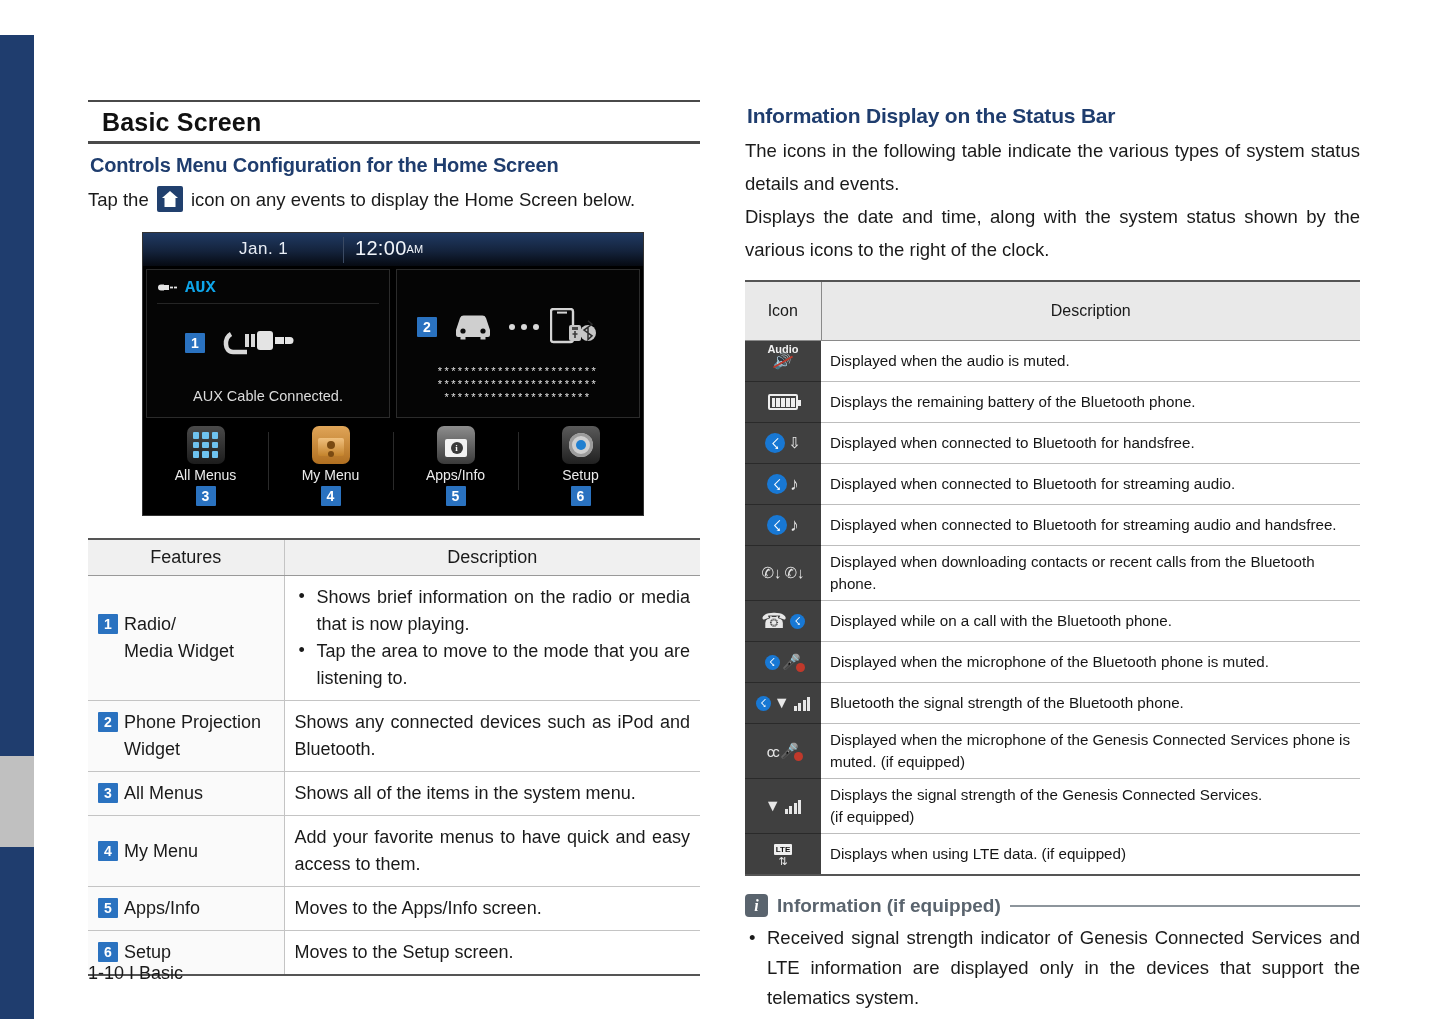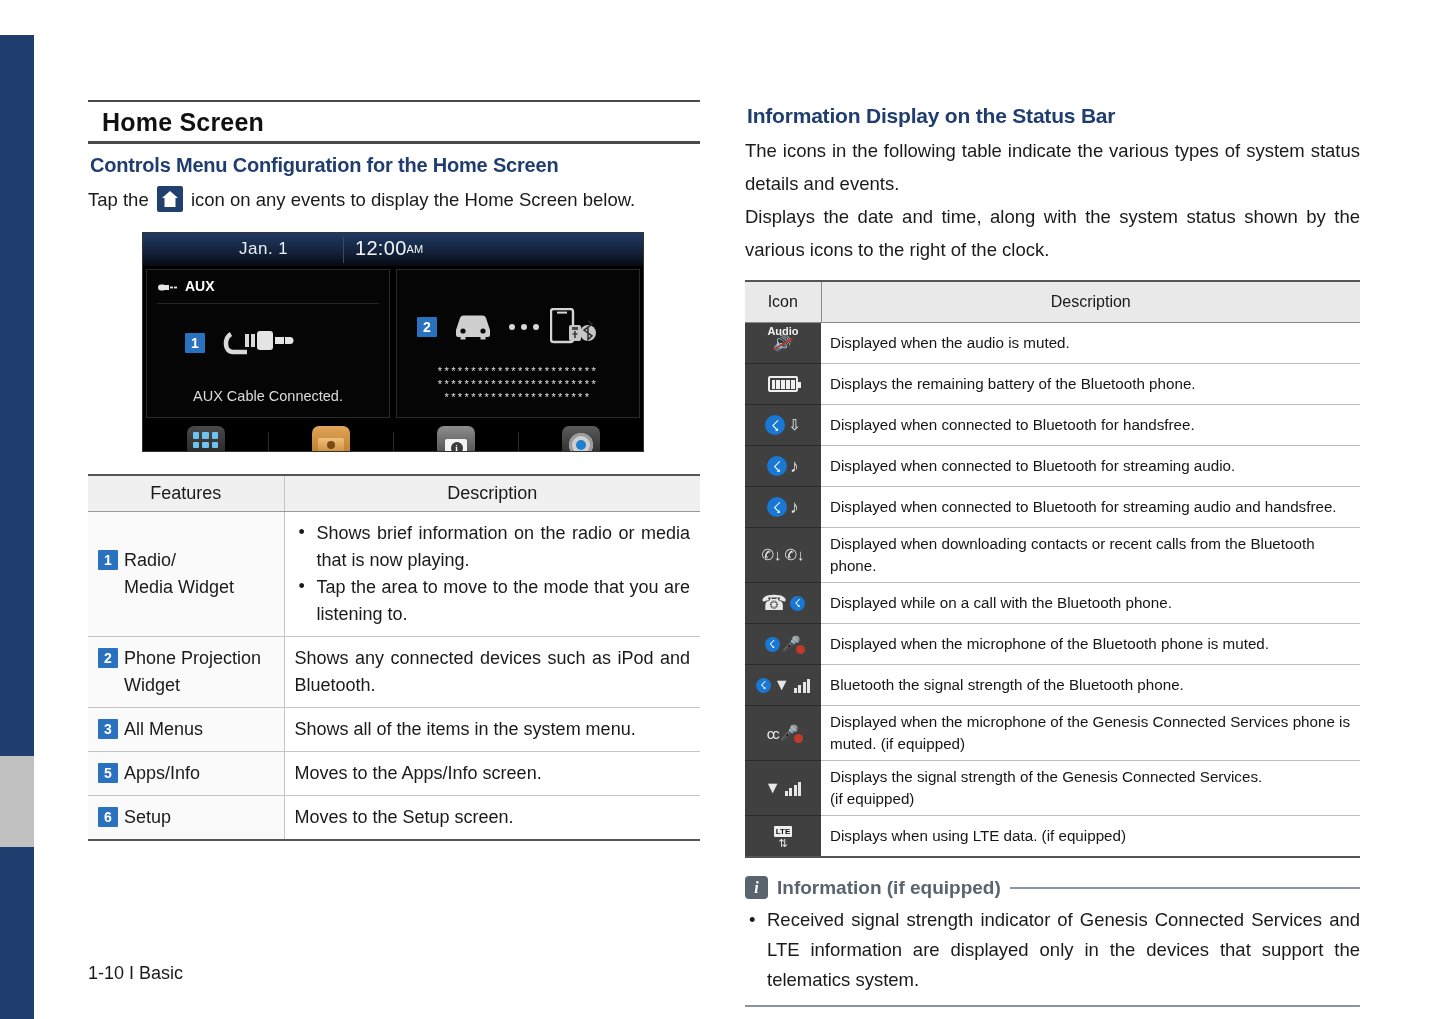--- a/index.html
+++ b/index.html
@@ -45,36 +45,36 @@
     border-left:8px solid transparent; border-right:8px solid transparent;
     border-bottom:7px solid #fff;
   }
   .home-icon-inline::after{
     content:""; position:absolute; left:50%; top:12px; transform:translateX(-50%);
     width:11px; height:9px; background:#fff;
   }
 
   
   .head-unit{
-    position:relative; width:502px; height:220px; margin:16px 0 0 54px;
+    position:relative; width:502px; height:284px; margin:16px 0 0 54px;
     background:#000; border:1px solid #333; overflow:hidden;
   }
   .hu-status{
     height:33px; width:100%;
     background:linear-gradient(180deg,#203a63 0%,#14233c 55%,#060a12 100%);
     display:flex; align-items:center; justify-content:center; position:relative;
   }
   .hu-date{ color:#e9eef6; font-size:17px; position:absolute; left:96px; top:6px; letter-spacing:.5px;}
   .hu-time{ color:#f2f6fb; font-size:20px; position:absolute; left:212px; top:4px; letter-spacing:.3px;}
   .hu-ampm{ font-size:11px; vertical-align:2px; letter-spacing:0;}
   .hu-sep{ position:absolute; left:200px; top:4px; width:1px; height:26px; background:#3b4a63;}
 
   .hu-widgets{ display:flex; height:155px; }
   .hu-w{ position:relative; flex:1; border:1px solid #2b2b2b; margin:3px; background:#050505; }
-  .aux-head{ color:#ffffff; font-size:14px; position:absolute; left:10px; top:8px; font-weight:bold;}
+  .aux-head{ color:#0ea5e9; font-size:17px; position:absolute; left:10px; top:8px; font-weight:bold;font-family:Liberation Mono, monospace;}
   .aux-plugmini{ position:absolute; left:10px; top:13px; width:22px; height:9px;}
   .aux-rule{ position:absolute; left:10px; right:10px; top:33px; height:1px; background:#252525;}
   .badge-sq{
     display:inline-block; width:20px; height:20px; background:#2a72c0;
     color:#fff; font-size:14px; font-weight:bold; text-align:center;
     line-height:20px; border-radius:1px;
   }
   .aux-row{ position:absolute; left:38px; top:58px; display:flex; align-items:center; gap:18px;}
   .aux-caption{ position:absolute; left:0; right:0; top:118px; text-align:center; color:#dcdcdc; font-size:14.5px;}
 
@@ -133,21 +133,21 @@
   .featcell .badge-sq{ margin-right:6px; vertical-align:1px;}
   ul.bul{ list-style:none; }
   ul.bul li{ position:relative; padding-left:22px; text-align:justify; }
   ul.bul li::before{ content:"\2022"; position:absolute; left:4px; top:-1px; font-size:18px;}
   .just{ text-align:justify; }
 
   
   table.itbl{ border-collapse:collapse; width:615px; margin-top:14px; table-layout:fixed;}
   table.itbl th{
     background:#e9e9e9; border-top:2px solid #555; border-bottom:1px solid #8a8a8a;
-    font-weight:normal; font-size:16px; color:#1a1a1a; padding:11px 0;
+    font-weight:normal; font-size:16px; color:#1a1a1a; padding:20px 0;
   }
   th.iconcol{ width:76px; border-right:1px solid #8a8a8a;}
   table.itbl td.iconcell{
     width:76px; background:#404040; text-align:center; vertical-align:middle;
     padding:3px 0; border-bottom:1px solid #2a2a2a;
   }
   table.itbl td.desccell{
     font-size:15.2px; color:#161616; padding:5px 9px; line-height:22px;
     border-bottom:1px solid #bdbdbd; vertical-align:middle;
   }
@@ -204,21 +204,21 @@
 
 <div class="page">
 
   <div class="edge-tab top"></div>
   <div class="edge-tab active"></div>
   <div class="edge-tab bot"></div>
 
   <div class="col-left">
 
     <div class="chapter-rule-top"></div>
-    <div class="chapter-title">Home Screen</div>
+    <div class="chapter-title">Basic Screen</div>
     <div class="chapter-rule-bot"></div>
 
     <h2 class="sub">Controls Menu Configuration for the Home Screen</h2>
 
     <p class="body">
       <span>Tap the</span>
       <span class="home-icon-inline"></span>
       <span>icon on any events to display the Home Screen below.</span>
     </p>
 
@@ -354,20 +354,26 @@
           <td class="just">Shows any connected devices such as iPod and Bluetooth.</td>
         </tr>
         <tr>
           <td class="featcell">
             <span class="badge-sq">3</span><span>All Menus</span>
           </td>
           <td>Shows all of the items in the system menu.</td>
         </tr>
         <tr>
           <td class="featcell">
+            <span class="badge-sq">4</span><span>My Menu</span>
+          </td>
+          <td class="just">Add your favorite menus to have quick and easy access to them.</td>
+        </tr>
+        <tr>
+          <td class="featcell">
             <span class="badge-sq">5</span><span>Apps/Info</span>
           </td>
           <td>Moves to the Apps/Info screen.</td>
         </tr>
         <tr>
           <td class="featcell">
             <span class="badge-sq">6</span><span>Setup</span>
           </td>
           <td>Moves to the Setup screen.</td>
         </tr>

